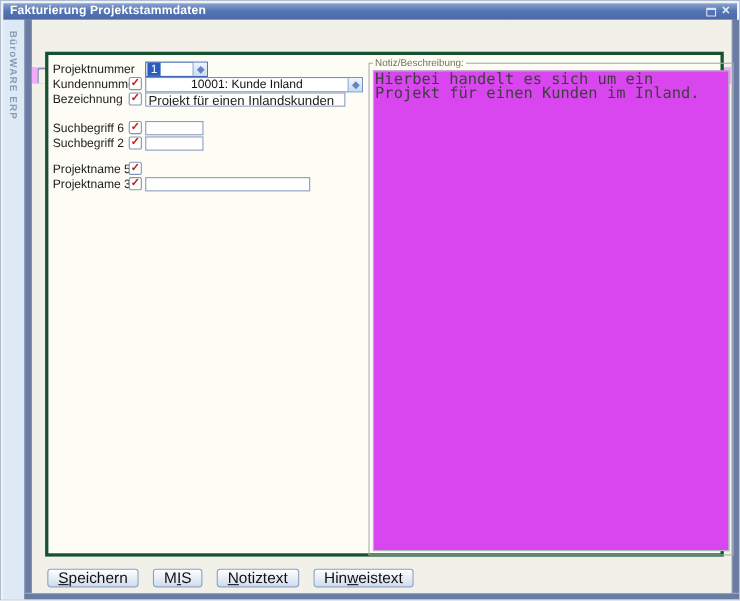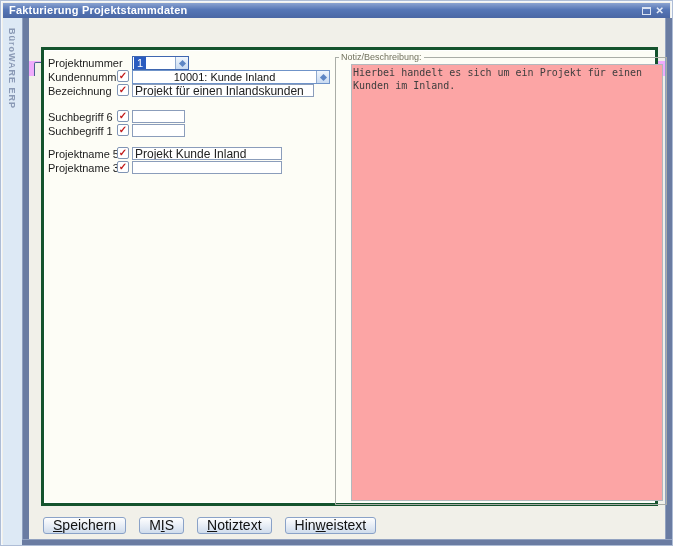--- a/index.html
+++ b/index.html
@@ -62,23 +62,23 @@
   .diamond{width:5px;height:5px;background:#5e86c4;transform:rotate(45deg);}
 
   .combo{position:absolute;left:88px;top:0;width:198px;height:14px;background:#fff;
     border:1px solid #6f93c9;display:flex;align-items:flex-end;}
   .combo .val{flex:1;text-align:center;font-size:11px;color:#111;line-height:12px;}
 
   
   .notiz{position:absolute;left:291px;top:2px;width:332px;height:453px;
     border:1px solid #aaada7;}
   .notiz legend{font-size:9px;color:#72725e;margin-left:3px;padding:0 2px;}
-  .notiz-text{position:absolute;left:3px;right:3px;top:2px;bottom:3px;background:#fca5a5;
-    border:1px solid #b3b8bd;font-family:"DejaVu Sans Mono",monospace;font-size:10px;
-    line-height:13px;color:#3e3e3e;padding:1px 1px;white-space:pre-wrap;overflow:hidden;margin-left:12px;}
+  .notiz-text{position:absolute;left:3px;right:3px;top:2px;bottom:3px;background:#d946ef;
+    border:1px solid #b3b8bd;font-family:"DejaVu Sans Mono",monospace;font-size:14px;
+    line-height:13px;color:#3e3e3e;padding:1px 1px;white-space:pre-wrap;overflow:hidden;}
 
   
   .btnrow{position:absolute;left:14px;bottom:5px;display:flex;gap:13px;}
   .btn{height:17px;padding:1px 9px;font-size:14px;font-family:"Liberation Sans",sans-serif;
     color:#111;background:linear-gradient(#fefefe,#e3eaf4 60%,#cfdcec);
     border:1px solid #8aa2c8;border-radius:3px;line-height:13px;}
   .btn u{text-decoration:underline;}
 </style>
 </head>
 <body>
@@ -141,33 +141,32 @@
 
       <div class="row" style="top:60px">
         <span class="lbl">Suchbegriff 6</span>
         <span class="chk">
             <span class="mark">✓</span>
           </span>
         <input class="field w53" value="" style="">
       </div>
 
       <div class="row" style="top:74px">
-        <span class="lbl">Suchbegriff 1</span>
+        <span class="lbl">Suchbegriff 2</span>
         <span class="chk">
             <span class="mark">✓</span>
           </span>
         <input class="field w53" value="" style="">
       </div>
 
       <div class="row" style="top:97px">
         <span class="lbl">Projektname 5</span>
         <span class="chk">
             <span class="mark">✓</span>
           </span>
-        <input class="field w150" value="Projekt Kunde Inland" style="">
       </div>
 
       <div class="row" style="top:111px">
         <span class="lbl">Projektname 3</span>
         <span class="chk">
             <span class="mark">✓</span>
           </span>
         <input class="field w150" value="" style="">
       </div>
 

